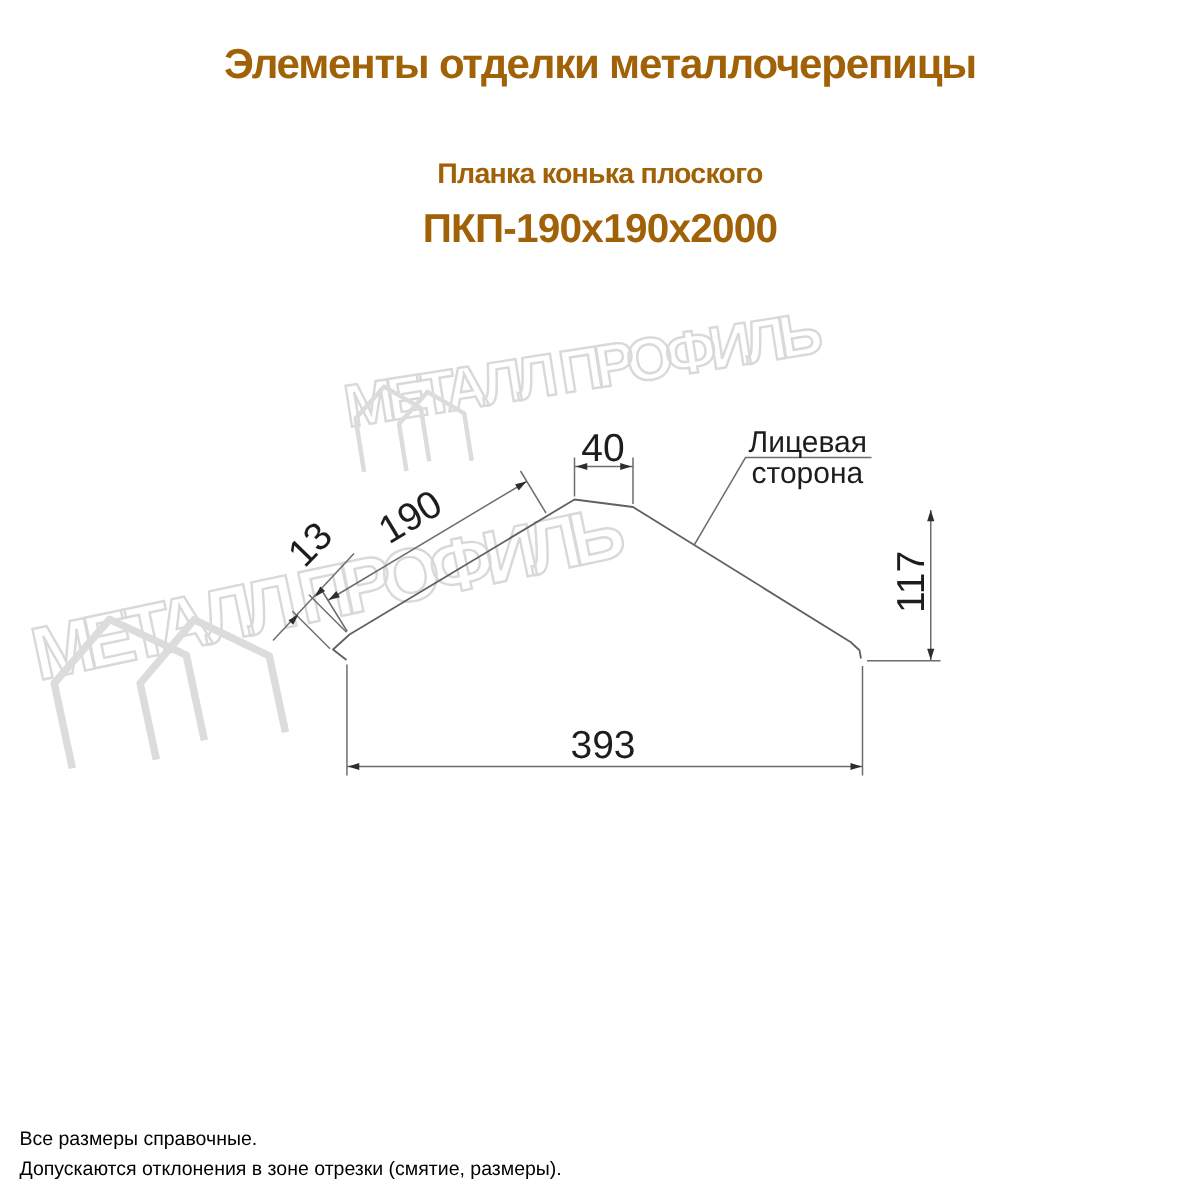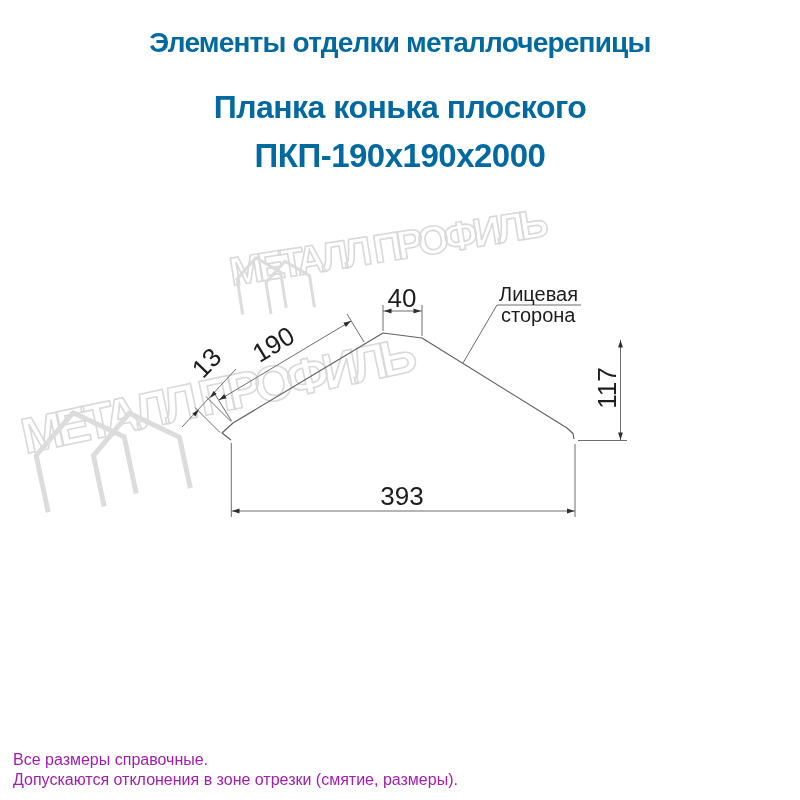--- a/index.html
+++ b/index.html
@@ -3,25 +3,25 @@
 <meta charset="utf-8">
 <style>
   html,body{margin:0;padding:0;}
   body{
     width:800px;height:800px;position:relative;overflow:hidden;
     background:#ffffff;
     font-family:"Liberation Sans", sans-serif;
   }
   .hdr{
     position:absolute;left:0;width:800px;text-align:center;
-    color:#0369a1;font-weight:bold;white-space:nowrap;
+    color:#a16207;font-weight:bold;white-space:nowrap;
   }
   #title{top:27px;font-size:28px;letter-spacing:-0.8px;}
-  #sub1{top:89px;font-size:32px;letter-spacing:-0.5px;}
-  #sub2{top:137px;font-size:33px;letter-spacing:-0.5px;}
+  #sub1{top:106px;font-size:19px;letter-spacing:-0.5px;}
+  #sub2{top:137px;font-size:27px;letter-spacing:-0.5px;}
   .wm{
     position:absolute;display:flex;align-items:center;
     pointer-events:none;white-space:nowrap;
   }
   .wm .wm-text{
     font-weight:bold;letter-spacing:-0.12em;
     color:#e9e9e9;
     -webkit-text-fill-color:rgba(255,255,255,0.25);
     -webkit-text-stroke:1.6px #d9d9d9;
   }
@@ -30,21 +30,21 @@
   #wm2{left:22px;top:408px;transform:rotate(-12deg);transform-origin:0 50%;}
   #wm2 .wm-text{font-size:50px;}
   svg{position:absolute;left:0;top:0;}
   svg text{fill:#1d1d1d;font-family:"Liberation Sans",sans-serif;}
   .dim-num{font-size:26px;}
   .face-lbl{font-size:20px;}
   .ln{stroke:#6d6d6d;stroke-width:1;fill:none;}
   .profile{stroke:#616161;stroke-width:1.2;fill:none;stroke-linejoin:round;}
   .arr{fill:#2e2e2e;stroke:none;}
   .ftr{
-    position:absolute;left:13px;color:#a21caf;font-size:16px;white-space:nowrap;
+    position:absolute;left:13px;color:#000000;font-size:13px;white-space:nowrap;
   }
   #ftr1{top:751px;}
   #ftr2{top:771px;}
 </style>
 </head>
 <body>
 
 <div class="wm" id="wm1">
   <svg width="82" height="72" viewBox="0 0 82 72">
     <polyline points="6,66 6,30 28,12 50,30 50,66" stroke="#dcdcdc" stroke-width="3" fill="none" stroke-linejoin="round"></polyline>

